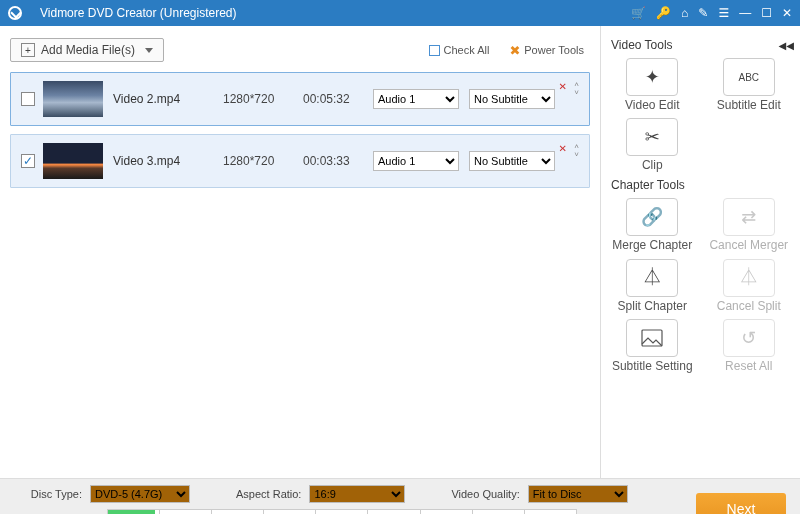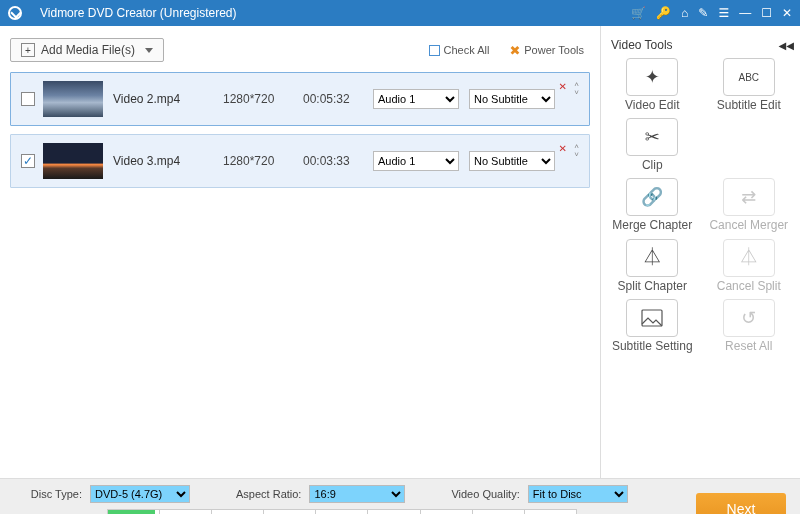--- a/index.html
+++ b/index.html
@@ -47,21 +47,21 @@
 .tool-grid { display: grid; grid-template-columns: 1fr 1fr; gap: 6px; margin-bottom: 6px; }
 .tool { display: flex; flex-direction: column; align-items: center; gap: 3px; }
 .tool .iconbox { width: 52px; height: 38px; border: 1px solid #ccc; border-radius: 4px; display: flex; align-items: center; justify-content: center; font-size: 18px; color: #444; cursor: pointer; background: #fff; }
 .tool.disabled .iconbox { border-color: #e2e2e2; color: #c8c8c8; }
 .tool .lbl { font-size: 12px; color: #555; line-height: 1.1; }
 .tool.disabled .lbl { color: #b0b0b0; }
 
 .footer { height: 60px; background: #eee; border-top: 1px solid #ddd; padding: 6px 12px; position: relative; }
 .frow1 { display: flex; align-items: center; gap: 8px; font-size: 11px; color: #444; margin-bottom: 6px; }
 .frow1 .lbl { text-align: right; }
-.frow1 .sel { height: 18px; border: 1px solid #bbb; background: #7dd3fc; font-size: 11px; }
+.frow1 .sel { height: 18px; border: 1px solid #bbb; background: #a16207; font-size: 11px; }
 .frow1 .gap { width: 30px; }
 .frow2 { display: flex; align-items: center; gap: 6px; font-size: 10px; color: #555; }
 .capacity-bar { position: relative; flex: 1; height: 18px; background: #fff; border: 1px solid #ccc; }
 .capacity-fill { position: absolute; left: 0; top: 0; bottom: 0; background: #4dcf6d; }
 .capacity-ticks { position: absolute; inset: 0; display: flex; }
 .capacity-ticks span { flex: 1; border-right: 1px solid #ccc; font-size: 9px; color: #666; text-align: right; padding-right: 2px; line-height: 18px; }
 .capacity-ticks span:last-child { border-right: none; }
 .next-btn { position: absolute; right: 14px; top: 14px; width: 90px; height: 32px; background: linear-gradient(#f5a733, #e89420); color: #fff; font-size: 14px; border: none; border-radius: 3px; cursor: pointer; }
 </style>
 </head>
@@ -148,20 +148,23 @@
           <div class="iconbox">
             <span style="font-size:10px;font-weight:500">ABC</span>
           </div>
       <span class="lbl">Subtitle Edit</span>
         </div>
         <div class="tool">
           <div class="iconbox">✂</div>
       <span class="lbl">Clip</span>
         </div>
       </div>
+    <div class="side-sec-title">
+      <span>Chapter Tools</span>
+    </div>
     <div class="tool-grid" id="ctools">
         <div class="tool">
           <div class="iconbox">🔗</div>
       <span class="lbl">Merge Chapter</span>
         </div>
         <div class="tool disabled">
           <div class="iconbox">⇄</div>
       <span class="lbl">Cancel Merger</span>
         </div>
         <div class="tool">

